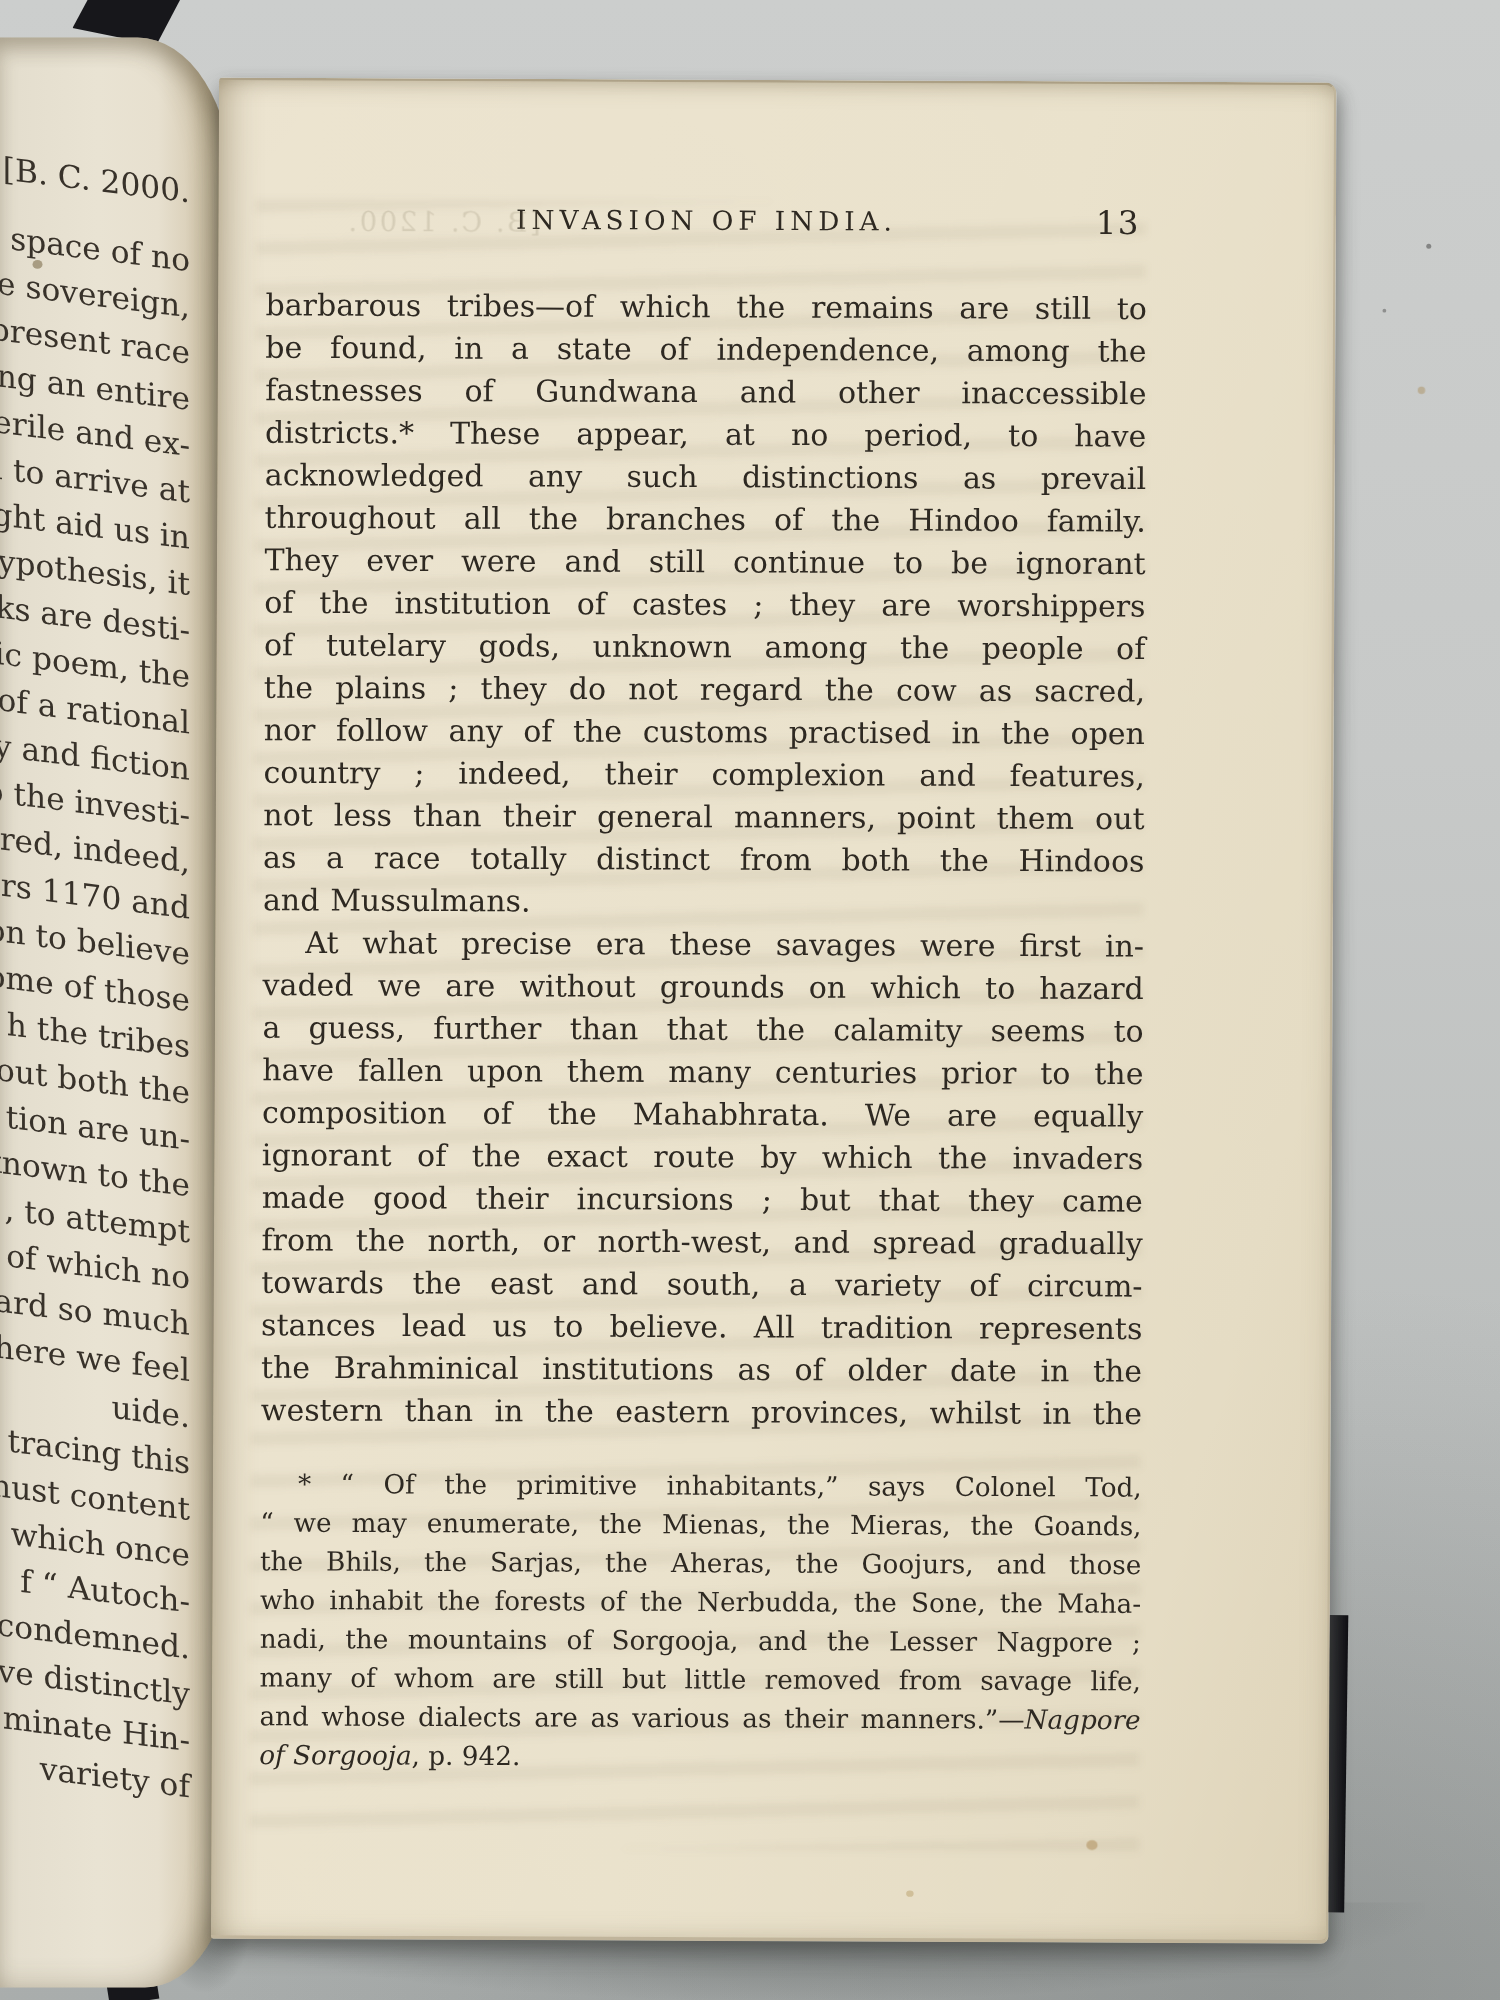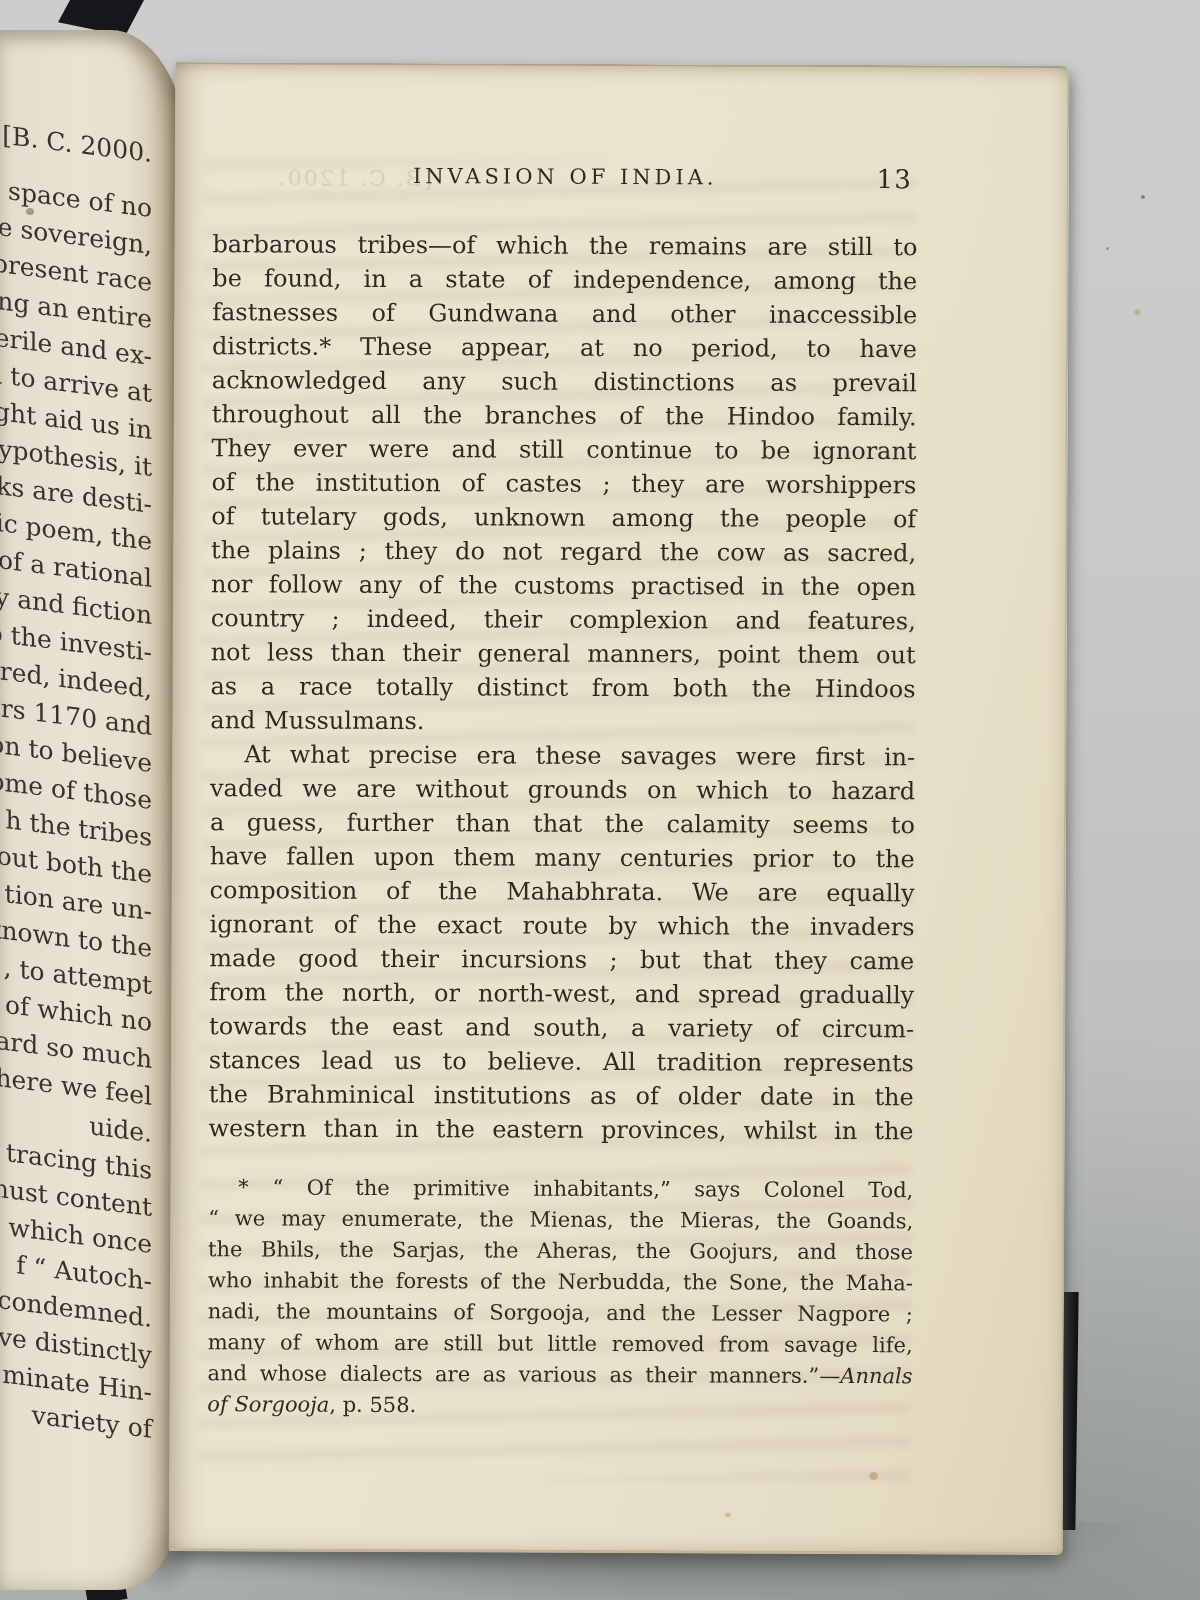--- a/index.html
+++ b/index.html
@@ -232,23 +232,23 @@
         <div class="fline"><span>“ we may enumerate, the Mienas, the Mieras, the Goands,</span><i></i><span></span></div>
 
         <div class="fline"><span>the Bhils, the Sarjas, the Aheras, the Goojurs, and those</span><i></i><span></span></div>
 
         <div class="fline"><span>who inhabit the forests of the Nerbudda, the Sone, the Maha-</span><i></i><span></span></div>
 
         <div class="fline"><span>nadi, the mountains of Sorgooja, and the Lesser Nagpore ;</span><i></i><span></span></div>
 
         <div class="fline"><span>many of whom are still but little removed from savage life,</span><i></i><span></span></div>
 
-        <div class="fline"><span>and whose dialects are as various as their manners.”—</span><i>Annals</i><span></span></div>
-
-        <div class="fline last"><span></span><i>of Sorgooja</i><span>, p. 558.</span></div>
+        <div class="fline"><span>and whose dialects are as various as their manners.”—</span><i>Nagpore</i><span></span></div>
+
+        <div class="fline last"><span></span><i>of Sorgooja</i><span>, p. 942.</span></div>
       </div>
 
     <span class="spot s2"></span>
     <span class="spot s3"></span>
     <span class="spot s7"></span>
   </div>
 
   <span class="spot s4"></span>
   <span class="spot s5"></span>
   <span class="spot s6"></span>

